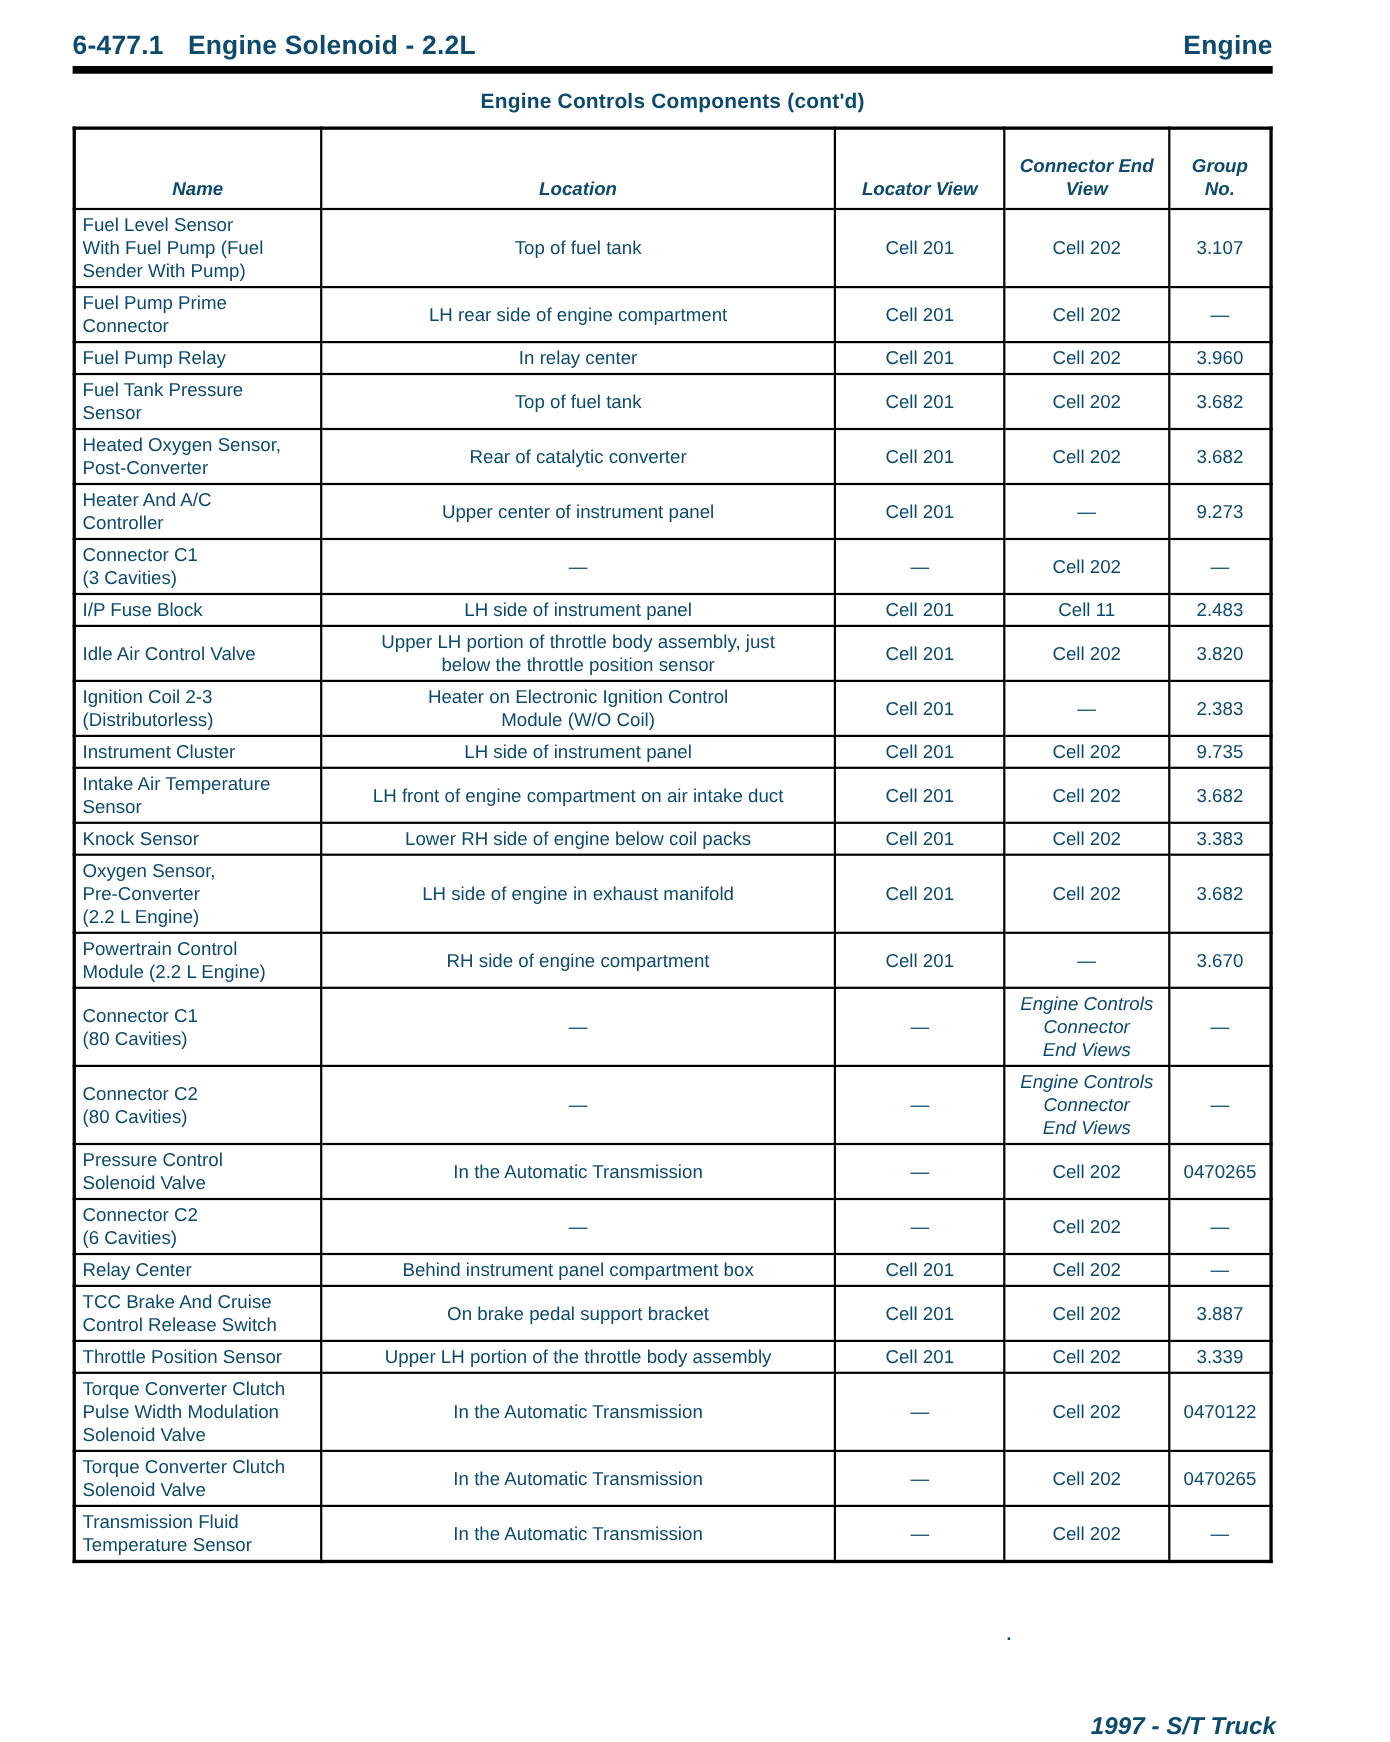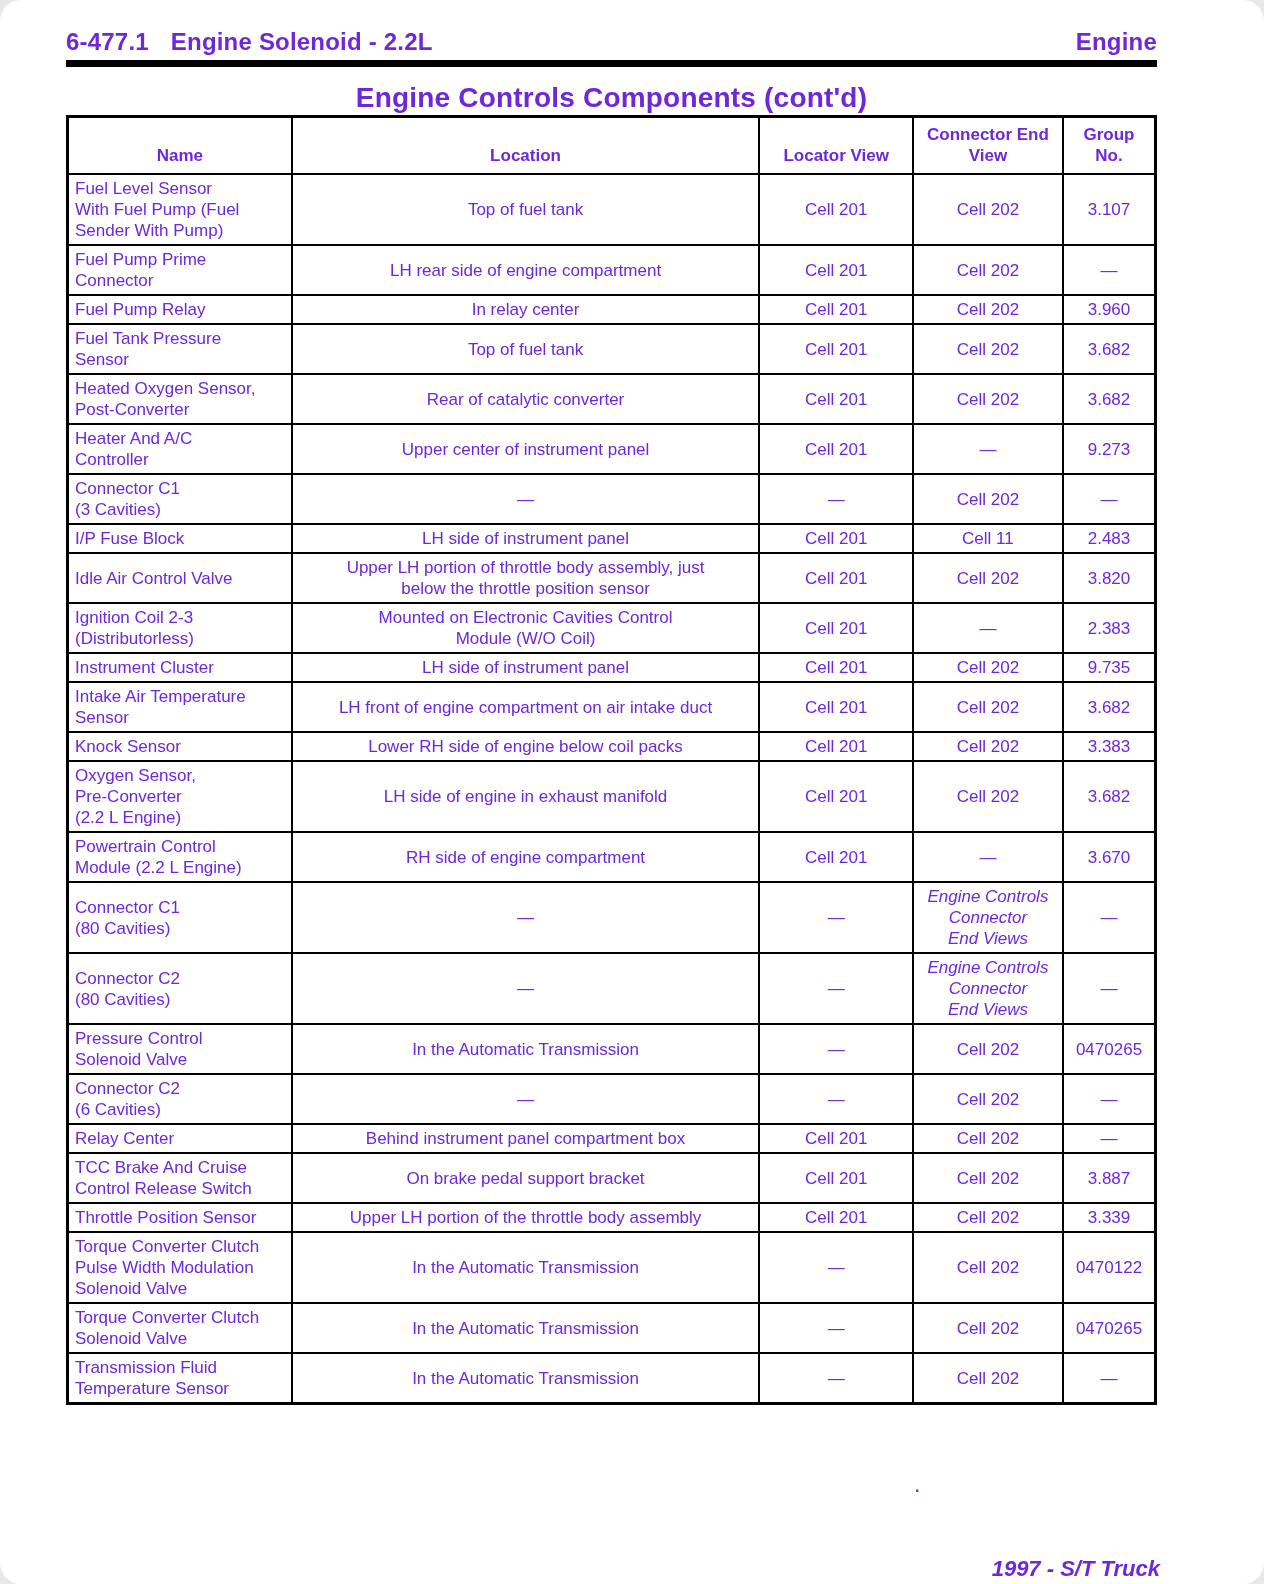--- a/index.html
+++ b/index.html
@@ -4,23 +4,22 @@
 <style>
   * { margin: 0; padding: 0; box-sizing: border-box; }
   html, body { background: #e8e8e8; }
   body { font-family: "Liberation Sans", sans-serif; }
 
   .page {
     position: relative;
     width: 1264px;
     height: 1584px;
     background: #ffffff;
-    color: #6d28d9;
+    color: #0c4a6e;
     overflow: hidden;
-    border-radius: 21px;
   }
 
   
   .running-head {
     position: absolute;
     left: 66px;
     right: 107px;
     top: 28px;
     display: flex;
     justify-content: space-between;
@@ -40,21 +39,21 @@
   }
 
   
   .table-title {
     position: absolute;
     left: 66px;
     width: 1091px;
     top: 82px;
     text-align: center;
     font-weight: 700;
-    font-size: 28px;
+    font-size: 19px;
     letter-spacing: 0.2px;
   }
 
   
   table.components {
     position: absolute;
     left: 66px;
     top: 115px;
     width: 1091px;
     border-collapse: collapse;
@@ -66,21 +65,22 @@
     white-space: pre-line;
     overflow: hidden;
   }
   table.components { border: 3px solid #000; }
   table.components thead th {
     font-weight: 700;
     font-size: 17px;
     line-height: 21px;
     text-align: center;
     vertical-align: bottom;
-    padding: 6px 4px 7px;
+    padding: 22px 4px 7px;
+    font-style: italic;
   }
   table.components tbody td {
     font-size: 17px;
     line-height: 21px;
     vertical-align: middle;
     padding: 3px 6px;
   }
   td.name      { }
   td.location  { text-align: center; padding-left: 8px; }
   td.locator, td.connector, td.group { text-align: center; }
@@ -208,21 +208,21 @@
           <td class="name">Idle Air Control Valve</td>
           <td class="location">Upper LH portion of throttle body assembly, just
 below the throttle position sensor</td>
           <td class="locator">Cell 201</td>
           <td class="connector">Cell 202</td>
           <td class="group">3.820</td>
         </tr>
         <tr>
           <td class="name">Ignition Coil 2-3
 (Distributorless)</td>
-          <td class="location">Mounted on Electronic Cavities Control
+          <td class="location">Heater on Electronic Ignition Control
 Module (W/O Coil)</td>
           <td class="locator">Cell 201</td>
           <td class="connector dash">—</td>
           <td class="group">2.383</td>
         </tr>
         <tr>
           <td class="name">Instrument Cluster</td>
           <td class="location">LH side of instrument panel</td>
           <td class="locator">Cell 201</td>
           <td class="connector">Cell 202</td>

